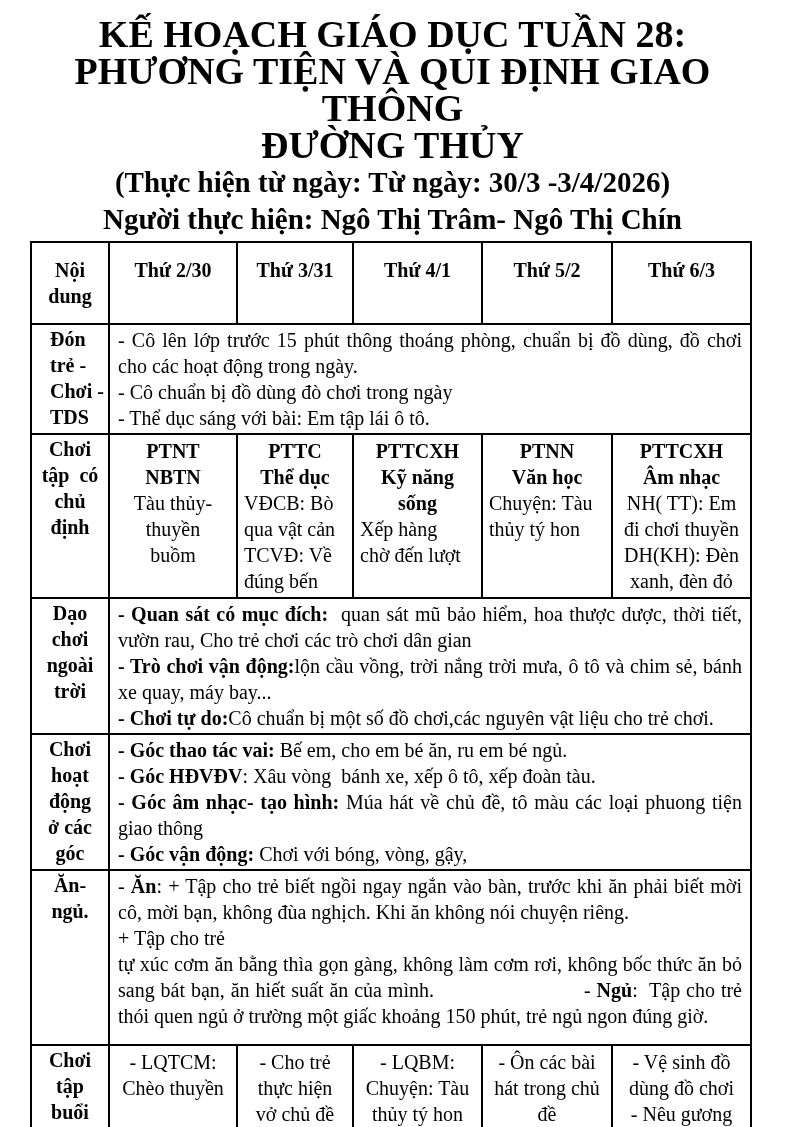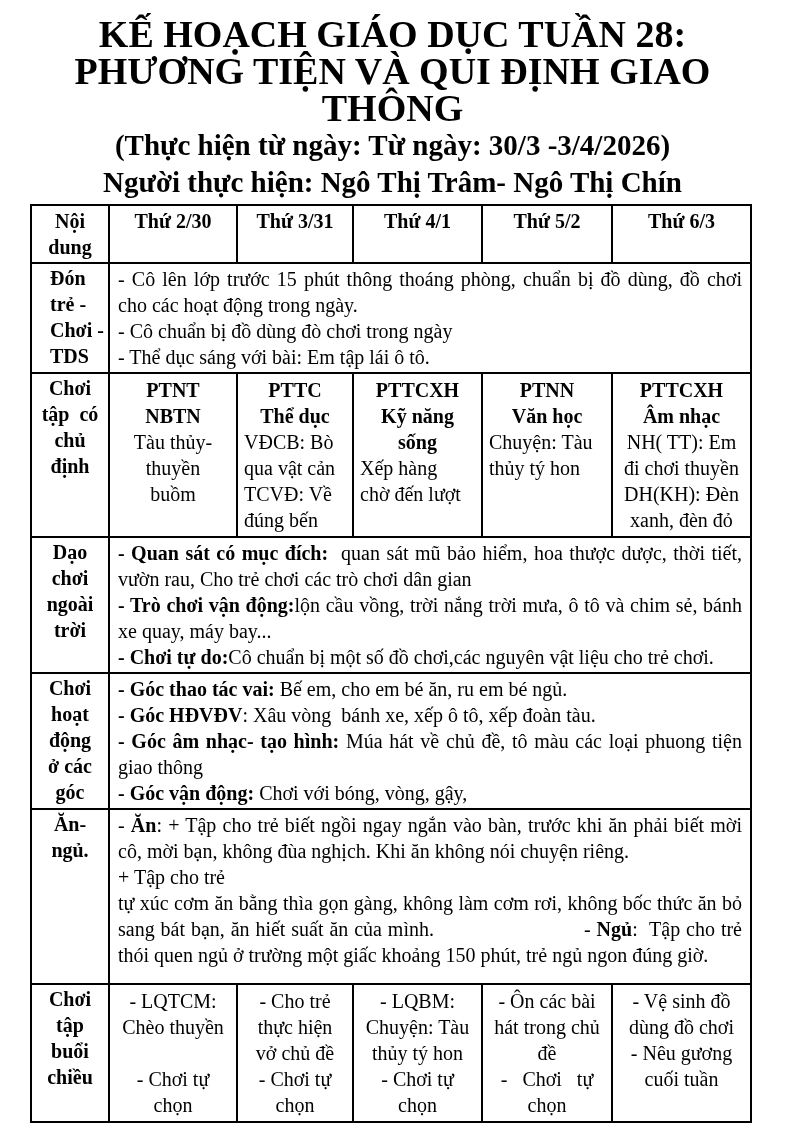--- a/index.html
+++ b/index.html
@@ -19,21 +19,21 @@
   }
   table.plan{
     border-collapse:collapse;table-layout:fixed;
     margin-left:30px;margin-top:3px;width:722px;
   }
   table.plan th,table.plan td{
     border:2px solid #000;vertical-align:top;
     font-size:20px;line-height:26px;overflow:hidden;
   }
   th.corner,th.day{
-    font-weight:bold;text-align:center;padding:2px 2px;
+    font-weight:bold;text-align:center;padding:14px 2px;
   }
   td.label{
     font-weight:bold;text-align:center;vertical-align:middle;padding:1px 2px;
   }
   td.label.left{text-align:left;padding-left:18px;}
   td.label div{white-space:pre-wrap;}
   td.mc{padding:2px 8px 2px 8px;}
   td.mc p{
     margin:0;text-align:justify;white-space:pre-wrap;
   }
@@ -46,20 +46,21 @@
   td.dc .bl.center{text-align:center;}
   td.dc .bl.left{text-align:left;padding-left:2px;}
 </style>
 </head>
 <body>
 
 <div class="page">
   <div class="title-block">
     <div>KẾ HOẠCH GIÁO DỤC TUẦN 28:</div>
     <div>PHƯƠNG TIỆN VÀ QUI ĐỊNH GIAO THÔNG</div>
+    <div>ĐƯỜNG THỦY</div>
   </div>
   <div class="subtitle">(Thực hiện từ ngày: Từ ngày: 30/3 -3/4/2026)</div>
   <div class="subtitle">Người thực hiện: Ngô Thị Trâm- Ngô Thị Chín</div>
 
   <table class="plan">
     <colgroup>
       <col style="width:78px">
       <col style="width:128px">
       <col style="width:116px">
       <col style="width:129px">

